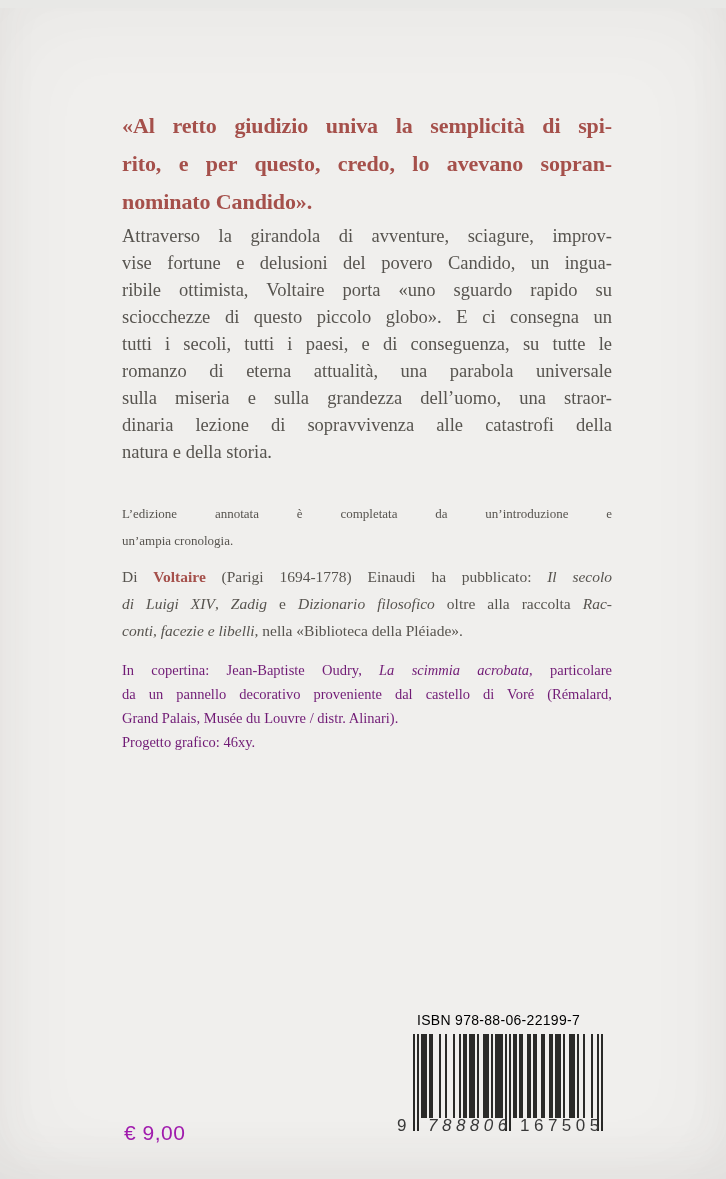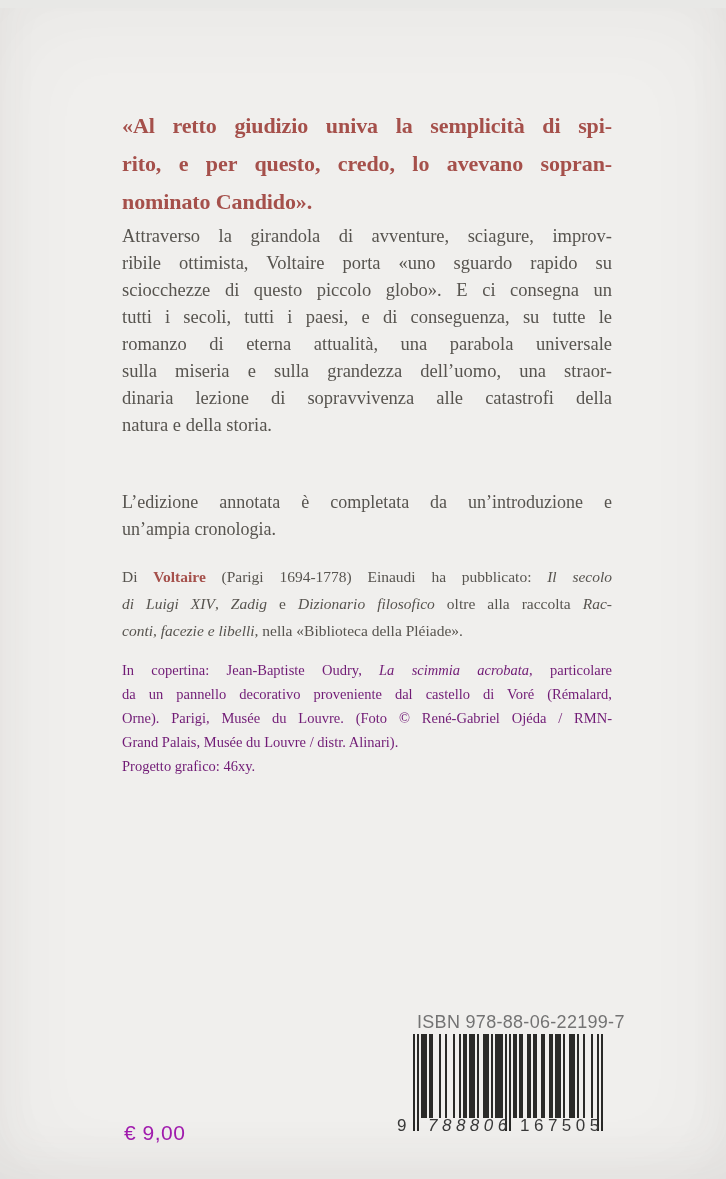--- a/index.html
+++ b/index.html
@@ -7,25 +7,25 @@
   .cover{position:relative;width:726px;height:1179px;background:var(--paper,#f0efed);overflow:hidden;margin-top:8px;}
   .cover::after{content:"";position:absolute;inset:0;pointer-events:none;
     box-shadow:inset 0 0 90px rgba(90,85,80,.06), inset 0 -28px 45px rgba(90,85,80,.05);}
   .para{position:absolute;left:122px;width:490px;color:var(--body-text,#57544f);}
   .ln{text-align:left;}
   .ln.j{text-align:justify;text-align-last:justify;-moz-text-align-last:justify;}
   .it{font-style:italic;}
   .bd{font-weight:700;color:var(--accent-red,#a5504b);}
   .quote{top:99px;font-size:22px;line-height:38px;font-weight:700;color:var(--accent-red,#a5504b);letter-spacing:-.1px;}
   .body1{top:215px;font-size:18.5px;line-height:27px;}
-  .body2{top:481px;font-size:18px;line-height:27px;}
+  .body2{top:492px;font-size:13px;line-height:27px;}
   .author{top:555px;font-size:15.5px;line-height:27px;}
   .credits{top:650px;font-size:14.5px;line-height:24px;color:#701a75;}
   .isbn{position:absolute;left:417px;top:1004px;font-family:"Liberation Sans",sans-serif;
-    font-size:18px;letter-spacing:.3px;color:#737373;}
+    font-size:14px;letter-spacing:.3px;color:#000000;}
   .barcode{position:absolute;left:413px;top:1026px;width:190px;height:98px;display:flex;align-items:flex-start;}
   .barcode .m{width:2px;height:84px;}
   .barcode .m.on{background:var(--bars,#2a2a28);}
   .barcode .m.g{height:97px;}
   .bcd{position:absolute;top:1108px;font-family:"Liberation Sans",sans-serif;font-size:17px;color:#3a3a3a;}
   .bcd9{left:397px;}
   .bcdg1{left:428px;letter-spacing:4.5px;font-style:italic;}
   .bcdg2{left:520px;letter-spacing:4.5px;}
   .price{position:absolute;left:124px;top:1113px;font-family:"Liberation Sans",sans-serif;
     font-size:21px;letter-spacing:.5px;color:#a21caf;}
@@ -34,41 +34,41 @@
 <body>
 
 <div class="cover">
   <section class="para quote">
       <div class="ln j"><span>«Al retto giudizio univa la semplicità di spi-</span></div>
       <div class="ln j"><span>rito, e per questo, credo, lo avevano sopran-</span></div>
       <div class="ln"><span>nominato Candido».</span></div>
     </section>
   <section class="para body1">
       <div class="ln j"><span>Attraverso la girandola di avventure, sciagure, improv-</span></div>
+      <div class="ln j"><span>vise fortune e delusioni del povero Candido, un ingua-</span></div>
       <div class="ln j"><span>ribile ottimista, Voltaire porta «uno sguardo rapido su</span></div>
       <div class="ln j"><span>sciocchezze di questo piccolo globo». E ci consegna un</span></div>
       <div class="ln j"><span>tutti i secoli, tutti i paesi, e di conseguenza, su tutte le</span></div>
       <div class="ln j"><span>romanzo di eterna attualità, una parabola universale</span></div>
       <div class="ln j"><span>sulla miseria e sulla grandezza dell’uomo, una straor-</span></div>
       <div class="ln j"><span>dinaria lezione di sopravvivenza alle catastrofi della</span></div>
       <div class="ln"><span>natura e della storia.</span></div>
     </section>
   <section class="para body2">
       <div class="ln j"><span>L’edizione annotata è completata da un’introduzione e</span></div>
       <div class="ln"><span>un’ampia cronologia.</span></div>
     </section>
   <section class="para author">
       <div class="ln j"><span>Di </span><span class="bd">Voltaire</span><span> (Parigi 1694-1778) Einaudi ha pubblicato: </span><span class="it">Il secolo</span></div>
       <div class="ln j"><span class="it">di Luigi XIV</span><span>, </span><span class="it">Zadig</span><span> e </span><span class="it">Dizionario filosofico</span><span> oltre alla raccolta </span><span class="it">Rac-</span></div>
       <div class="ln"><span class="it">conti, facezie e libelli</span><span>, nella «Biblioteca della Pléiade».</span></div>
     </section>
   <section class="para credits">
       <div class="ln j"><span>In copertina: Jean-Baptiste Oudry, </span><span class="it">La scimmia acrobata</span><span>, particolare</span></div>
       <div class="ln j"><span>da un pannello decorativo proveniente dal castello di Voré (Rémalard,</span></div>
-      <div class="ln j"><span>Orne). Parigi, Musée du Louvre. (Foto © René-Gabriel Ojéda / RMN-</span></div>
       <div class="ln"><span>Grand Palais, Musée du Louvre / distr. Alinari).</span></div>
       <div class="ln"><span>Progetto grafico: 46xy.</span></div>
     </section>
 
   <div class="isbn">ISBN 978-88-06-22199-7</div>
   <div class="barcode">
       <div class="m on g"></div>
       <div class="m g"></div>
       <div class="m on g"></div>
       <div class="m"></div>

